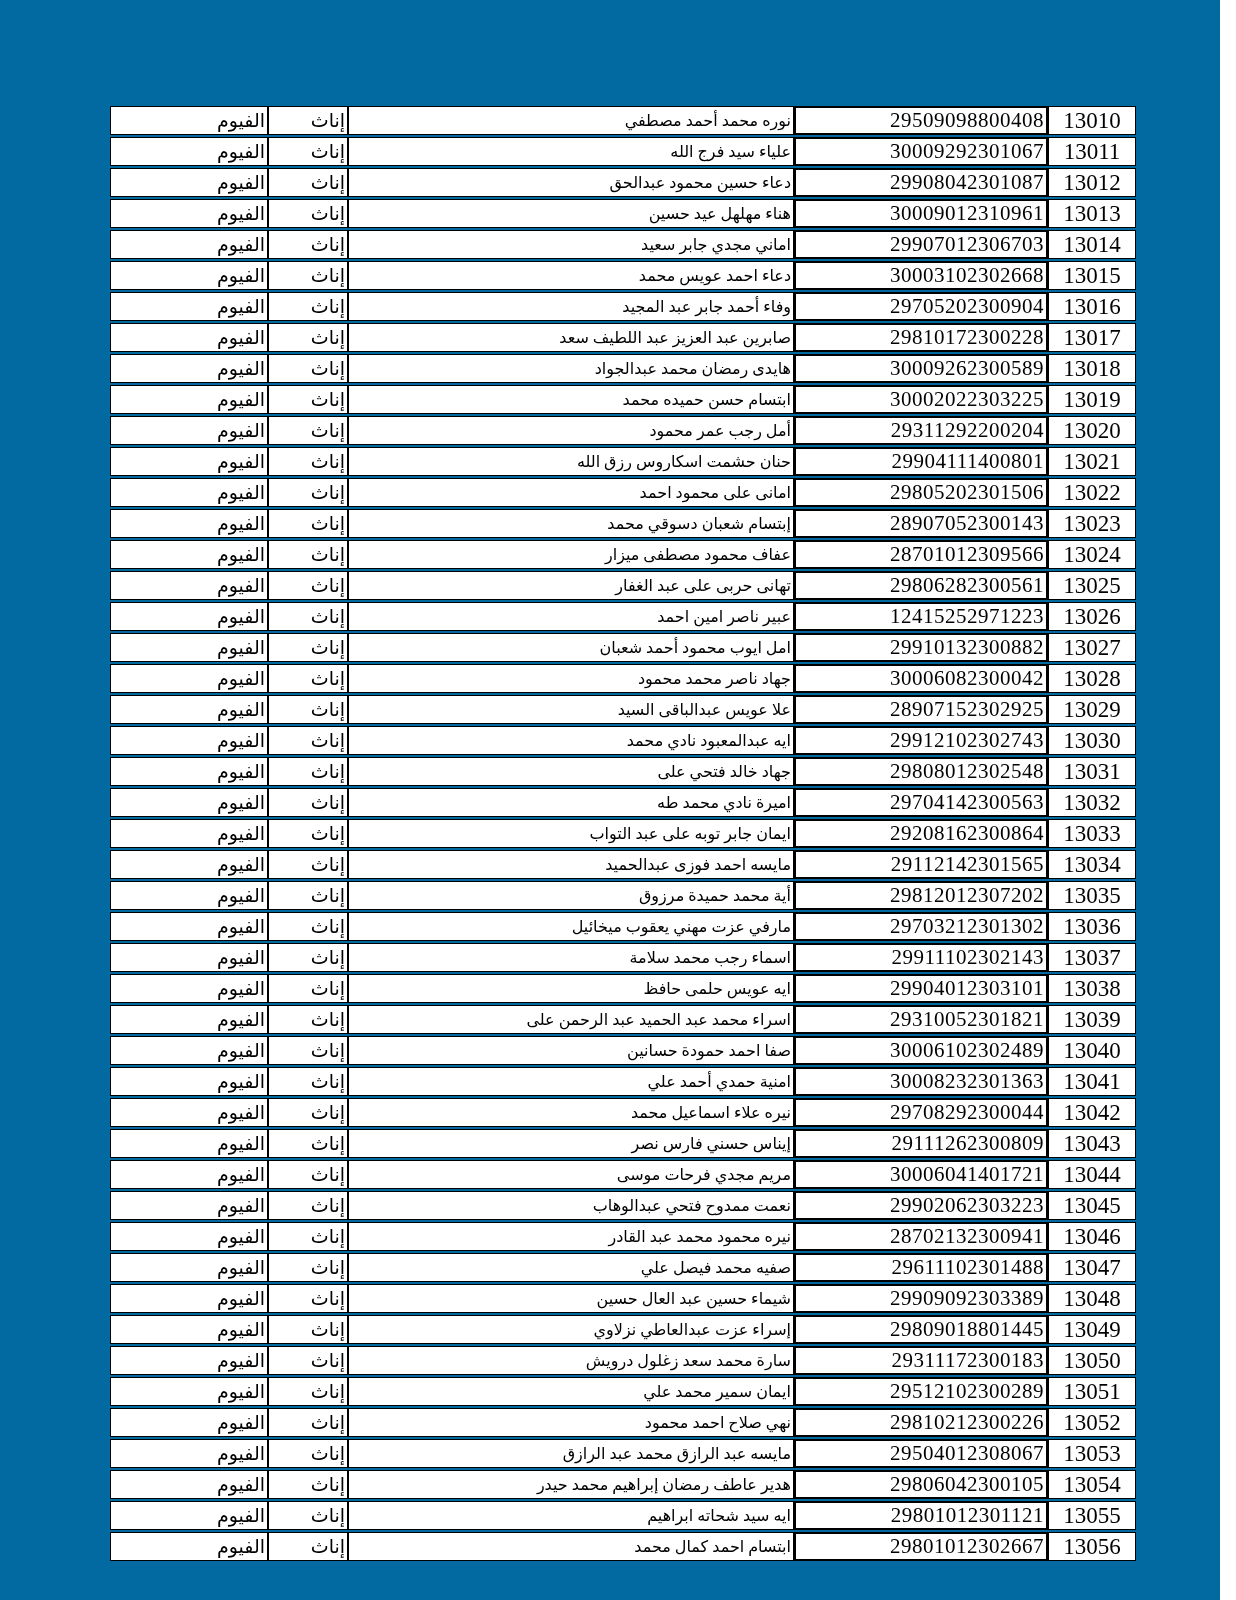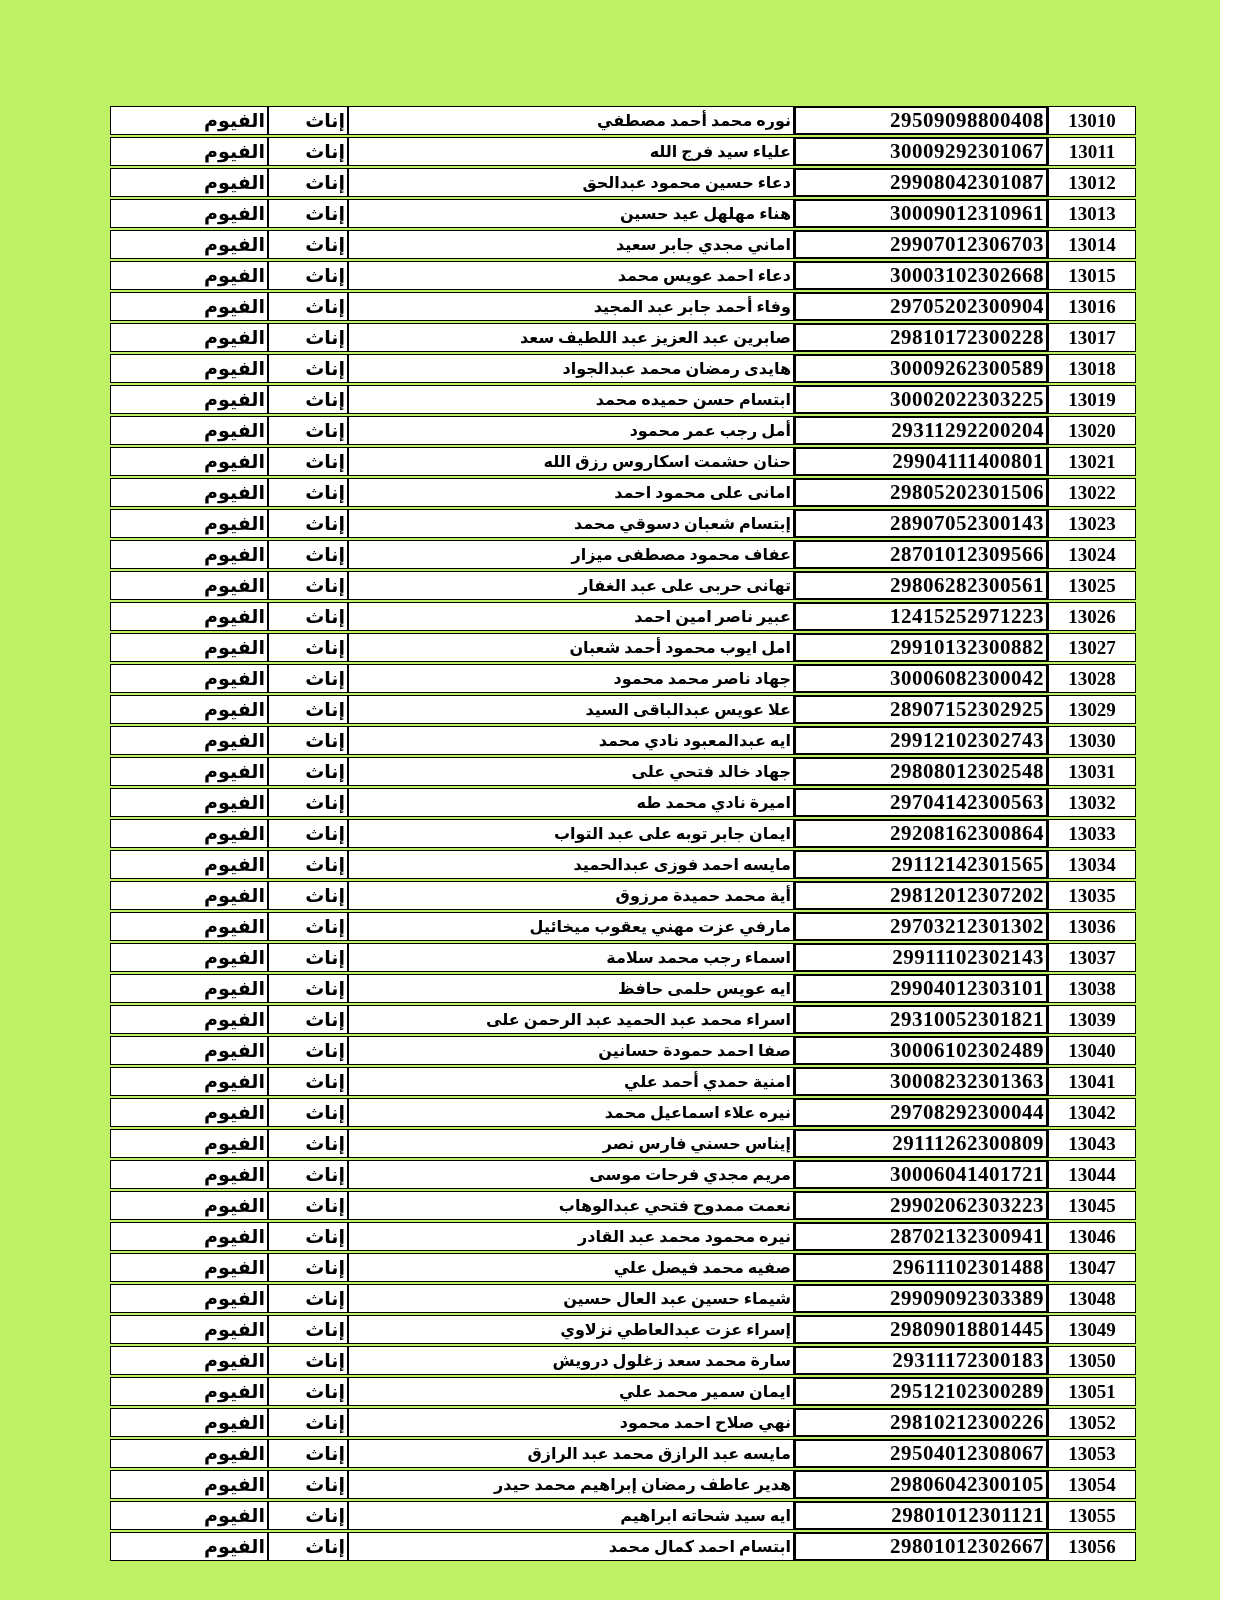--- a/index.html
+++ b/index.html
@@ -4,21 +4,21 @@
 <style>
   html,body{margin:0;padding:0;}
   body{
     width:1236px;height:1600px;
     background:#ffffff;
     font-family:"Liberation Serif","DejaVu Sans",serif;
     position:relative;
     overflow:hidden;
   }
   .page{
-    position:absolute;left:0;top:0;width:1220px;height:1600px;background:#bef264;font-weight:bold;
+    position:absolute;left:0;top:0;width:1220px;height:1600px;background:#0369a1;
   }
   table.roster{
     position:absolute;
     left:110px;top:104px;
     width:1026px;
     border-collapse:separate;
     border-spacing:0 2px;
     table-layout:fixed;
   }
   col.c-gov{width:158px;}
@@ -49,21 +49,21 @@
   }
   td.nid{
     border:2px solid #000000;
     text-align:right;
     font-size:21px;
     padding-right:2px;
     letter-spacing:0.5px;
   }
   td.serial{
     text-align:center;
-    font-size:19px;
+    font-size:23px;
     padding:0;
   }
 </style>
 </head>
 <body>
 
 <div class="page">
   <table class="roster">
     <colgroup>
       <col class="c-gov">

